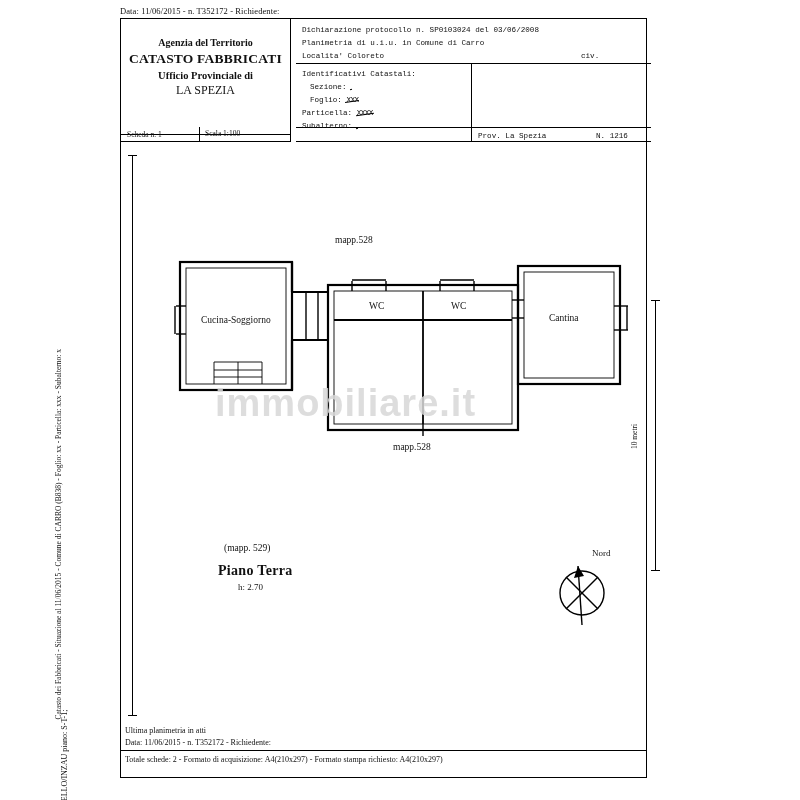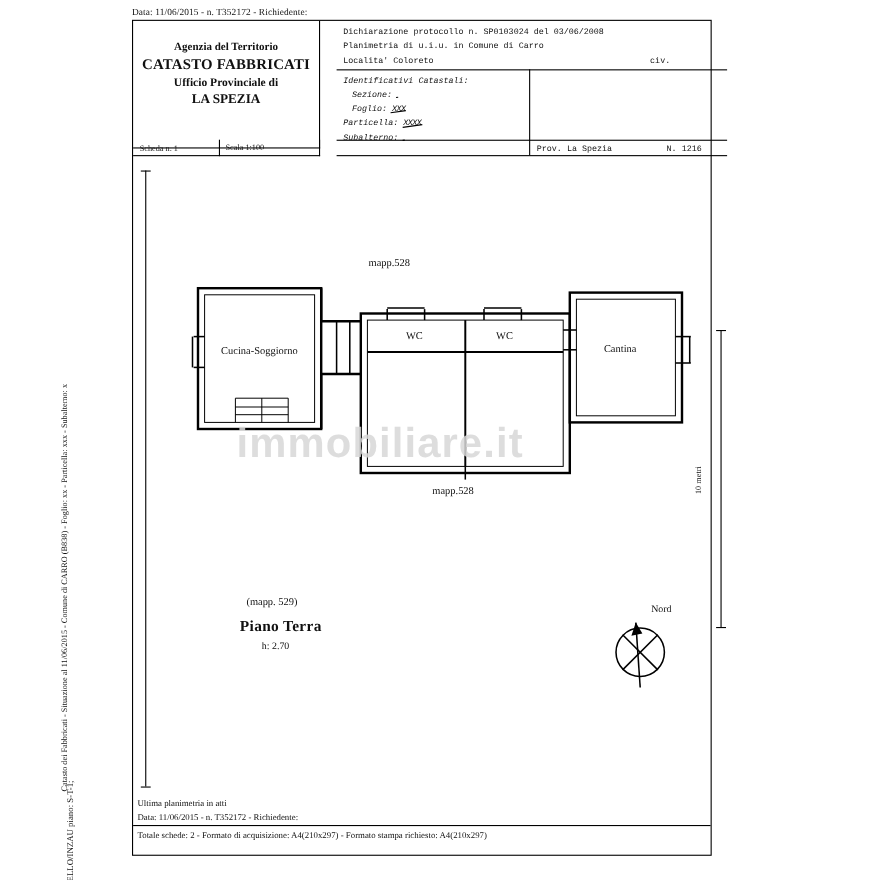--- a/index.html
+++ b/index.html
@@ -39,57 +39,57 @@
     width:170px;height:116px;
     border-right:1.2px solid #000;
     border-bottom:1.2px solid #000;
     box-sizing:border-box;
     text-align:center;
     font-family:"Liberation Serif", serif;
   }
   .hdr-left .l1{font-size:10px;font-weight:bold;margin-top:18px;}
   .hdr-left .l2{font-size:13.5px;font-weight:bold;margin-top:3px;letter-spacing:.2px;}
   .hdr-left .l3{font-size:10.5px;font-weight:bold;margin-top:3px;}
-  .hdr-left .l4{font-size:12px;font-weight:bold;margin-top:2px;}
+  .hdr-left .l4{font-size:12px;font-weight:normal;margin-top:2px;}
 
   .hdr-left-bottom{
     position:absolute;
     left:121px;top:127px;
     width:170px;height:15px;
     border-right:1.2px solid #000;
     border-bottom:1.2px solid #000;
     box-sizing:border-box;
     font-family:Liberation Serif, serif;
     font-size:7.5px;
   }
   .hdr-left-bottom .sch{position:absolute;left:6px;top:3px;}
   .hdr-left-bottom .sca{position:absolute;left:84px;top:2px;}
   .hdr-left-bottom .vline{position:absolute;left:78px;top:0;width:1px;height:15px;background:#000;}
 
   .hdr-right{
     position:absolute;
-    left:306px;top:19px;
+    left:296px;top:19px;
     width:355px;height:123px;
     border-bottom:1.2px solid #000;
     box-sizing:border-box;
     font-family:"Liberation Mono", monospace;
     font-size:7.6px;
     line-height:1.45;
   }
   .hdr-right .row{position:absolute;left:6px;}
   .r1{top:6px;}
   .r2{top:19px;}
   .r3{top:32px;}
   .civ{position:absolute;left:285px;top:32px;text-align:right;}
   .hsep{position:absolute;left:0;top:44px;width:355px;height:1.2px;background:#000;}
   .vsep{position:absolute;left:175px;top:44px;width:1.2px;height:78px;background:#000;}
   .hsep2{position:absolute;left:0;top:108px;width:355px;height:1.2px;background:#000;}
 
   .colL{position:absolute;left:6px;top:50px;}
-  .colL div{margin-bottom:2px;font-style:italic;}
+  .colL div{margin-bottom:2px;}
   .colR{position:absolute;left:182px;top:50px;}
   .colR div{margin-bottom:2px;}
   .strike{position:relative;display:inline-block;}
   .strike:after{content:"";position:absolute;left:-1px;right:-1px;top:50%;height:1px;background:#000;transform:rotate(-8deg);}
   .xxx{letter-spacing:-.5px;}
   .foot-l{position:absolute;left:182px;top:112px;}
   .foot-r{position:absolute;left:300px;top:112px;}
 
   
   .side-text{

